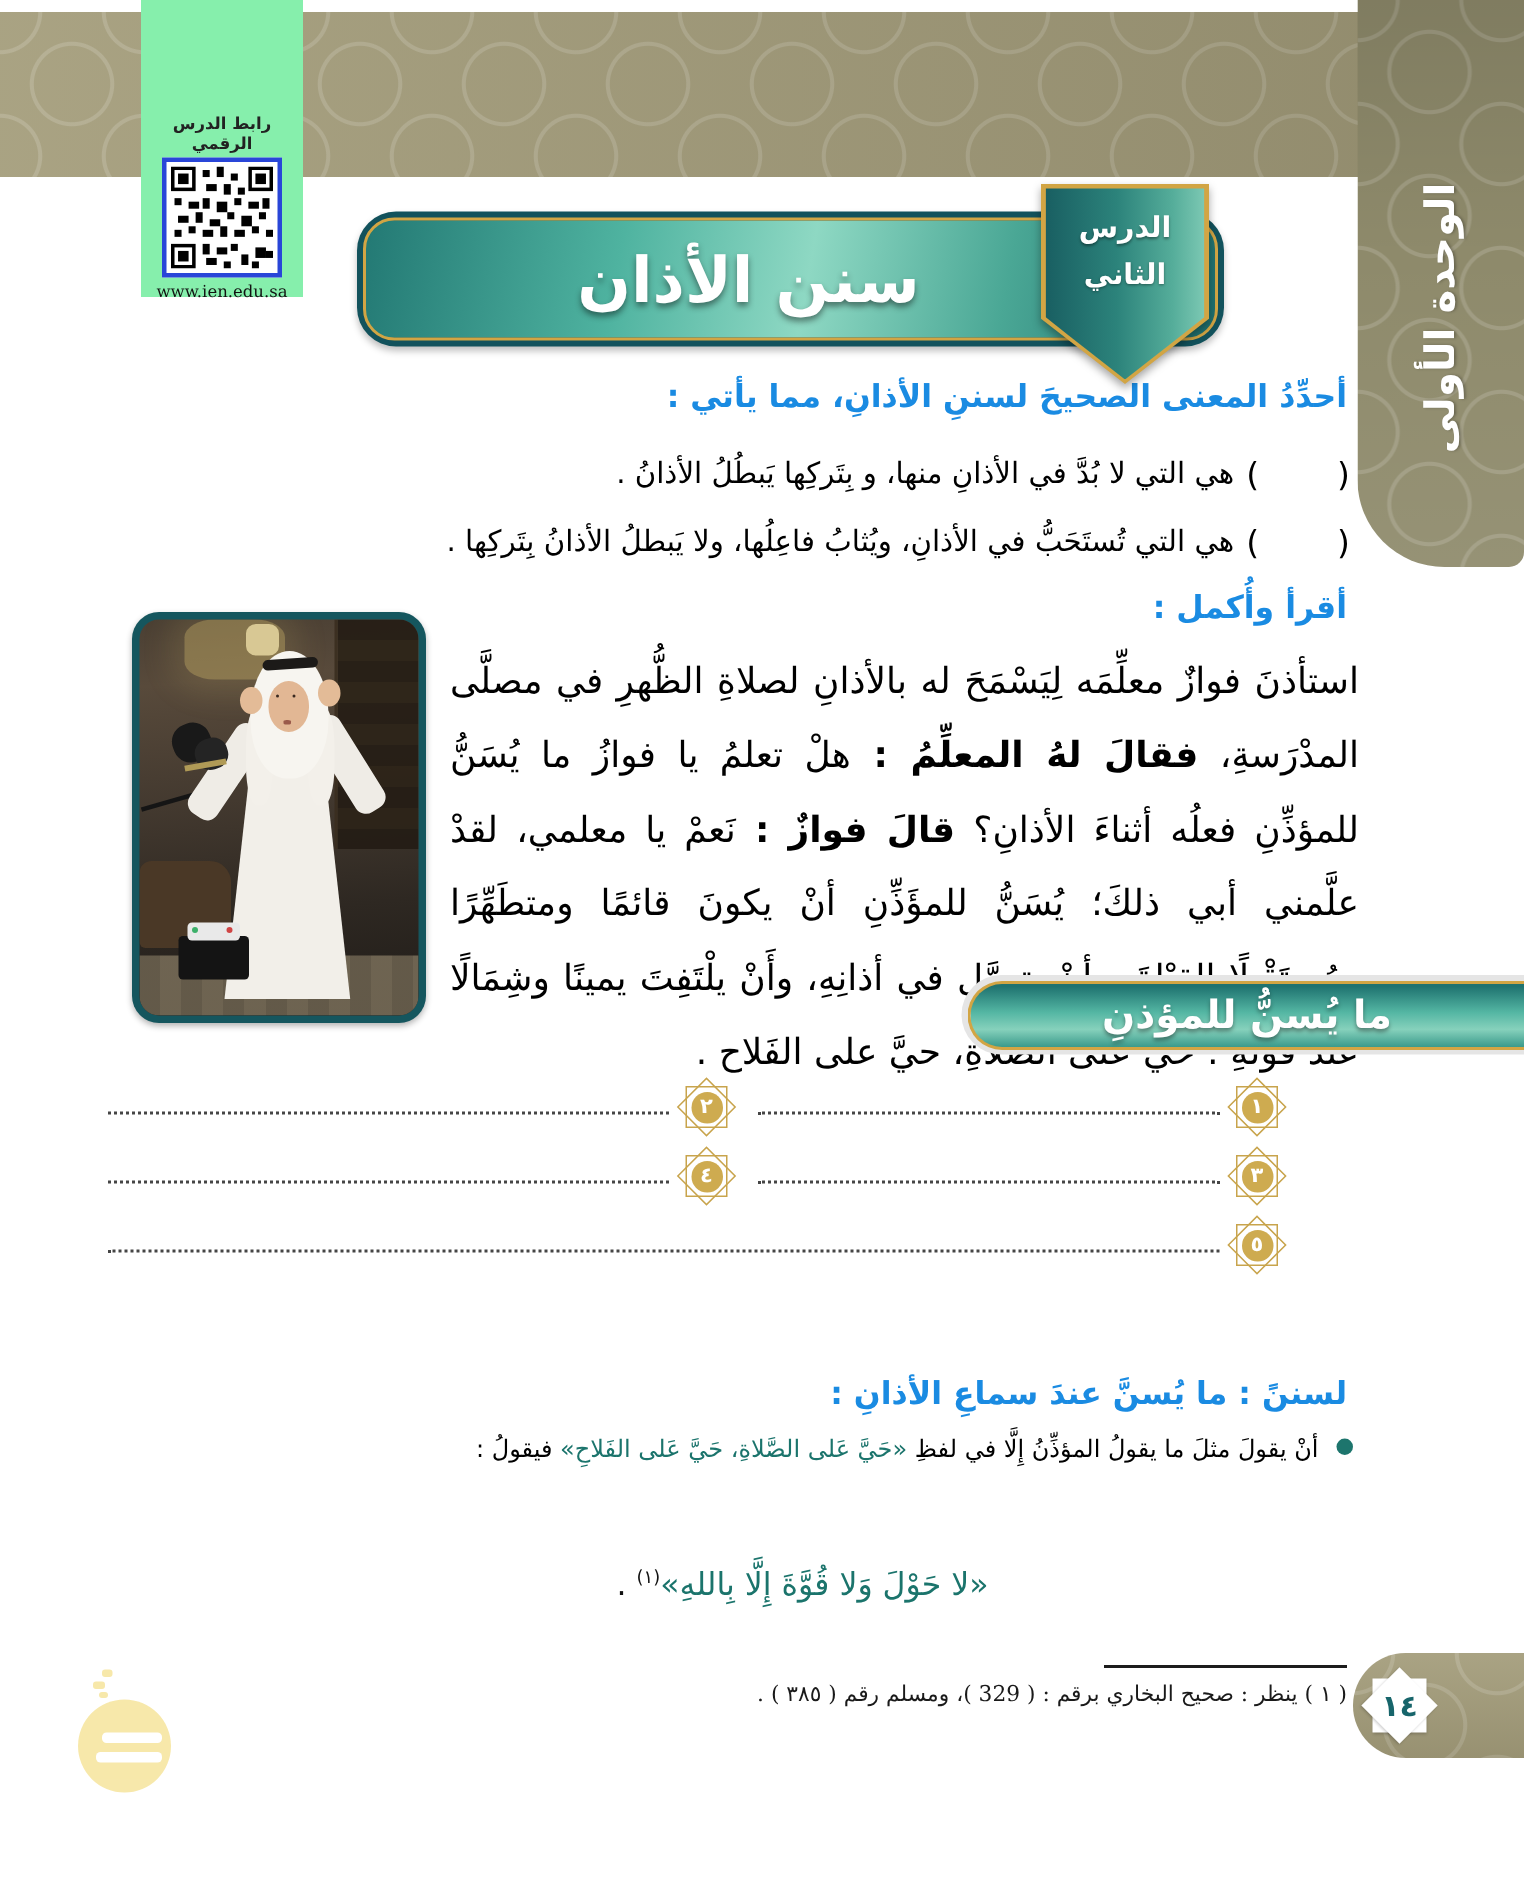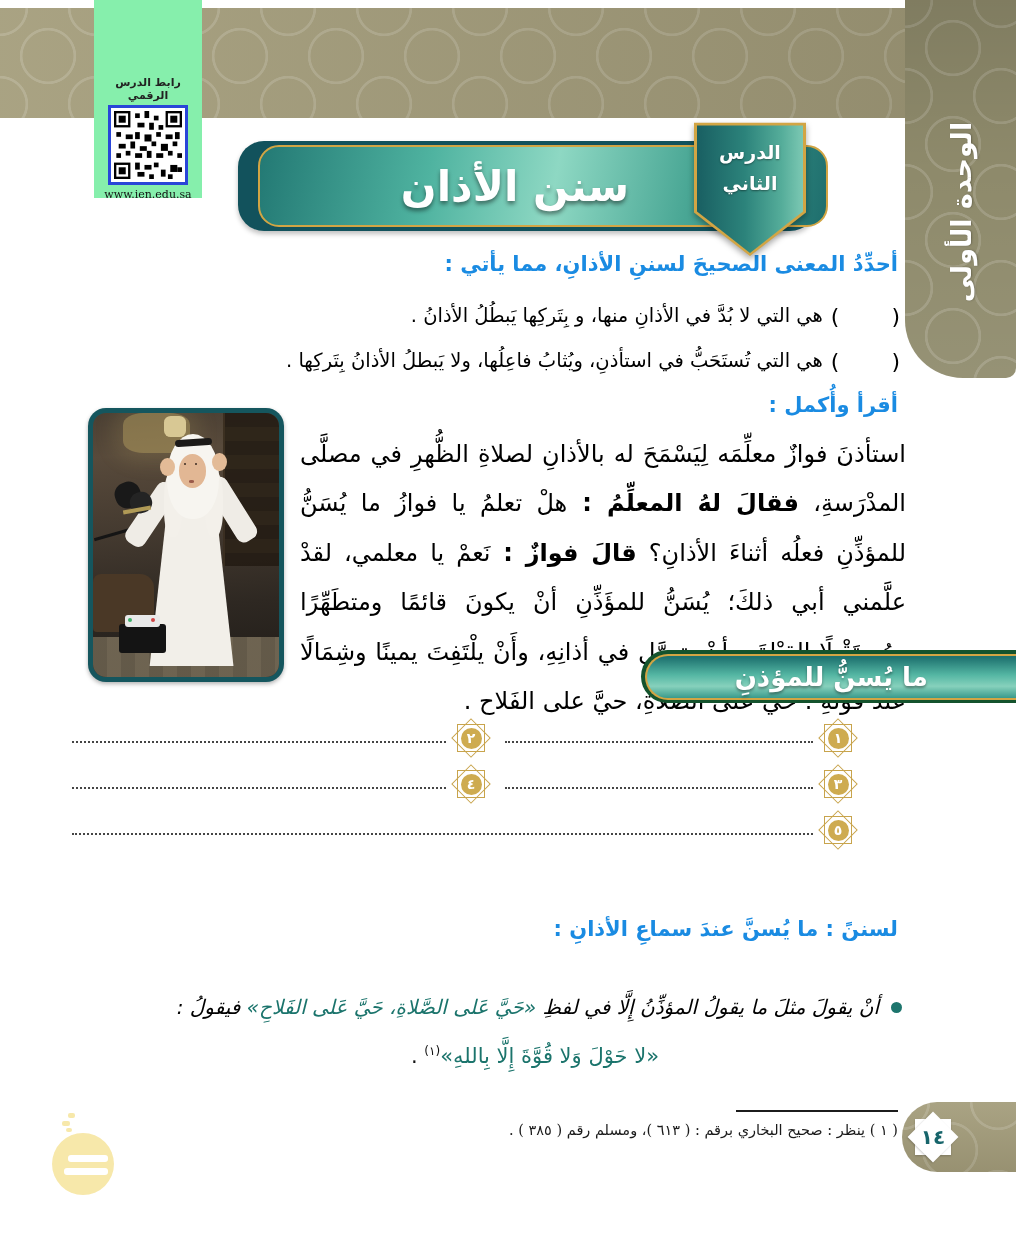--- a/index.html
+++ b/index.html
@@ -28,21 +28,21 @@
   .qr-label{margin-top:76px;font-size:11px;font-weight:bold;color:#222;}
   .qr-box{width:80px;height:80px;margin:3px auto 0;border:3px solid #2946d8;background:#fff;padding:3px;}
   .qr-box svg{display:block;width:100%;height:100%;}
   .qr-url{font-size:11px;color:#111;margin-top:3px;font-family:"DejaVu Serif", serif;}
 
   
   .title-banner{position:absolute;left:238px;top:141px;width:578px;height:90px;background:#12525c;border-radius:26px;padding:4px;
     box-shadow:0 3px 5px rgba(0,0,0,.25);}
   .title-banner .inner{width:100%;height:100%;border:2.5px solid #d2a544;border-radius:21px;
     background:linear-gradient(100deg,#237974 0%,#4fb3a0 30%,#8ed8c3 52%,#4aa795 75%,#1e6e6d 100%);
-    display:flex;align-items:center;justify-content:center;margin-left:16px;}
+    display:flex;align-items:center;justify-content:center;}
   .title-banner .inner span{color:#fff;font-size:42px;font-weight:bold;transform:translateX(-28px);
     text-shadow:0 3px 4px rgba(0,0,0,.45);}
 
   .lesson-badge{position:absolute;left:694px;top:120px;width:112px;height:136px;z-index:4;
     filter:drop-shadow(0 3px 3px rgba(0,0,0,.35));}
   .lesson-badge .gold{position:absolute;inset:0;background:#d2a544;
     clip-path:polygon(0% 2%,100% 2%,100% 68%,86% 77%,50% 100%,14% 77%,0% 68%);}
   .lesson-badge .teal{position:absolute;inset:3px;background:linear-gradient(90deg,#195f62 0%,#2c837b 45%,#55ad9a 80%,#7cc8b3 100%);
     clip-path:polygon(0% 2%,100% 2%,100% 68%,86% 77%,50% 100%,14% 77%,0% 68%);
     display:flex;flex-direction:column;align-items:center;padding-top:14px;}
@@ -85,35 +85,35 @@
   .rec{left:14%;bottom:9%;width:25%;height:11%;background:#141414;border-radius:3px;}
   .rec-top{left:17%;bottom:19%;width:19%;height:4.5%;background:#e9e9e9;border-radius:3px;}
   .rec-dot-g{left:19%;bottom:21%;width:4px;height:4px;background:#3db06a;border-radius:50%;z-index:2;}
   .rec-dot-r{left:31%;bottom:21%;width:4px;height:4px;background:#d04545;border-radius:50%;z-index:2;}
 
   .story{position:absolute;left:300px;top:430px;width:606px;direction:rtl;text-align:justify;
     font-size:24px;line-height:2.06;color:#000;}
   .story b{font-weight:bold;}
 
   
-  .sec-banner{position:absolute;height:53px;background:#14532d;border-radius:27px 0 0 27px;padding:3.5px 0 3.5px 3.5px;}
+  .sec-banner{position:absolute;height:53px;background:#e5e5e5;border-radius:27px 0 0 27px;padding:3.5px 0 3.5px 3.5px;}
   .sec-banner .inner{width:100%;height:100%;border:2.5px solid #d2a544;border-right:none;border-radius:23px 0 0 23px;
     background:linear-gradient(180deg,#1f7370 4%,#54b6a3 45%,#86d1bc 72%,#3a9a8b 100%);
     display:flex;align-items:center;justify-content:center;}
   .sec-banner .inner span{color:#fff;font-size:26px;font-weight:bold;text-shadow:0 2px 3px rgba(0,0,0,.4);}
 
   
   .nstar{position:absolute;width:36px;height:36px;}
   .nstar i{position:absolute;inset:4px;border:1.6px solid #c8a44c;background:transparent;}
   .nstar i.r{transform:rotate(45deg);}
   .nstar b{position:absolute;inset:7.5px;background:#ceab50;border-radius:50%;color:#fff;
     font-size:14px;font-weight:bold;font-style:normal;display:flex;align-items:center;justify-content:center;}
   .dotline{position:absolute;height:0;border-bottom:2.6px dotted #454545;}
 
-  .bullet-line{position:absolute;right:114px;top:995px;direction:rtl;font-size:20px;color:#000;white-space:nowrap;font-style:italic;}
+  .bullet-line{position:absolute;right:114px;top:956px;direction:rtl;font-size:16px;color:#000;white-space:nowrap;}
   .bullet-line .dot{display:inline-block;width:11px;height:11px;background:#1d756d;border-radius:50%;margin-left:12px;vertical-align:1px;}
   .teal-q{color:#1b746c;}
   .dhikr{position:absolute;left:340px;top:1044px;width:390px;text-align:center;direction:rtl;font-size:21px;color:#1b746c;}
   .dhikr sup{color:#111;font-size:12px;}
   .dhikr .end{color:#111;}
 
   .foot-rule{position:absolute;left:736px;top:1110px;width:162px;height:2px;background:#1c1c1c;}
   .footnote{position:absolute;right:118px;top:1122px;direction:rtl;font-size:14.5px;color:#1a1a1a;font-family:"DejaVu Serif","DejaVu Sans",serif;}
 
   
@@ -214,21 +214,21 @@
       <span>الثاني</span>
     </div>
   </div>
 
   <div class="h-blue" style="right:118px;top:252px;">أحدِّدُ المعنى الصحيحَ لسننِ الأذانِ، مما يأتي :</div>
 
   <div class="opt" style="right:116px;top:304px;">
     <span class="cbx"><span>(</span><span class="gap"></span><span>)</span></span><span class="otext">هي التي لا بُدَّ في الأذانِ منها، و بِتَركِها يَبطُلُ الأذانُ .</span>
   </div>
   <div class="opt" style="right:116px;top:349px;">
-    <span class="cbx"><span>(</span><span class="gap"></span><span>)</span></span><span class="otext">هي التي تُستَحَبُّ في استأذنِ، ويُثابُ فاعِلُها، ولا يَبطلُ الأذانُ بِتَركِها .</span>
+    <span class="cbx"><span>(</span><span class="gap"></span><span>)</span></span><span class="otext">هي التي تُستَحَبُّ في الأذانِ، ويُثابُ فاعِلُها، ولا يَبطلُ الأذانُ بِتَركِها .</span>
   </div>
 
   <div class="h-blue" style="right:118px;top:393px;">أقرأ وأُكمل :</div>
 
   <div class="photo">
     <div class="scene">
       <div class="glow"></div>
       <div class="glow2"></div>
       <div class="wood"></div>
       <div class="couch"></div>
@@ -305,21 +305,21 @@
 
   <div class="bullet-line">
     <span class="dot"></span><span>أنْ يقولَ مثلَ ما يقولُ المؤذِّنُ إِلَّا في لفظِ </span><span class="teal-q">«حَيَّ عَلى الصَّلاةِ، حَيَّ عَلى الفَلاحِ»</span><span> فيقولُ :</span>
   </div>
 
   <div class="dhikr">
     <span>«لا حَوْلَ وَلا قُوَّةَ إِلَّا بِاللهِ»</span><sup>(١)</sup><span class="end"> .</span>
   </div>
 
   <div class="foot-rule"></div>
-  <div class="footnote">( ١ ) ينظر : صحيح البخاري برقم : ( ٦١٣ )، ومسلم رقم ( ٣٨٥ ) .</div>
+  <div class="footnote">( ١ ) ينظر : صحيح البخاري برقم : ( 329 )، ومسلم رقم ( ٣٨٥ ) .</div>
 
   <div class="page-badge pattern">
     <div class="pstar">
       <i></i>
         <i class="r"></i>
         <b>١٤</b>
     </div>
   </div>
 
   <div class="watermark">

